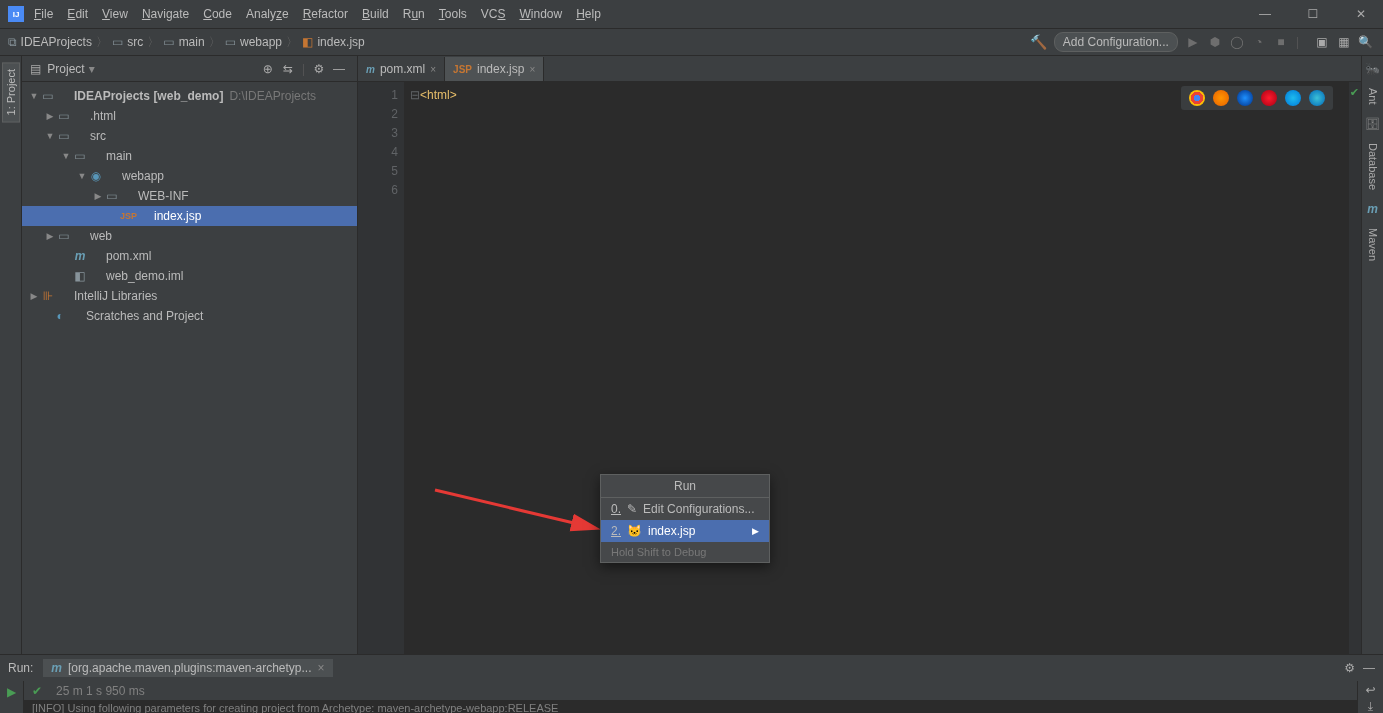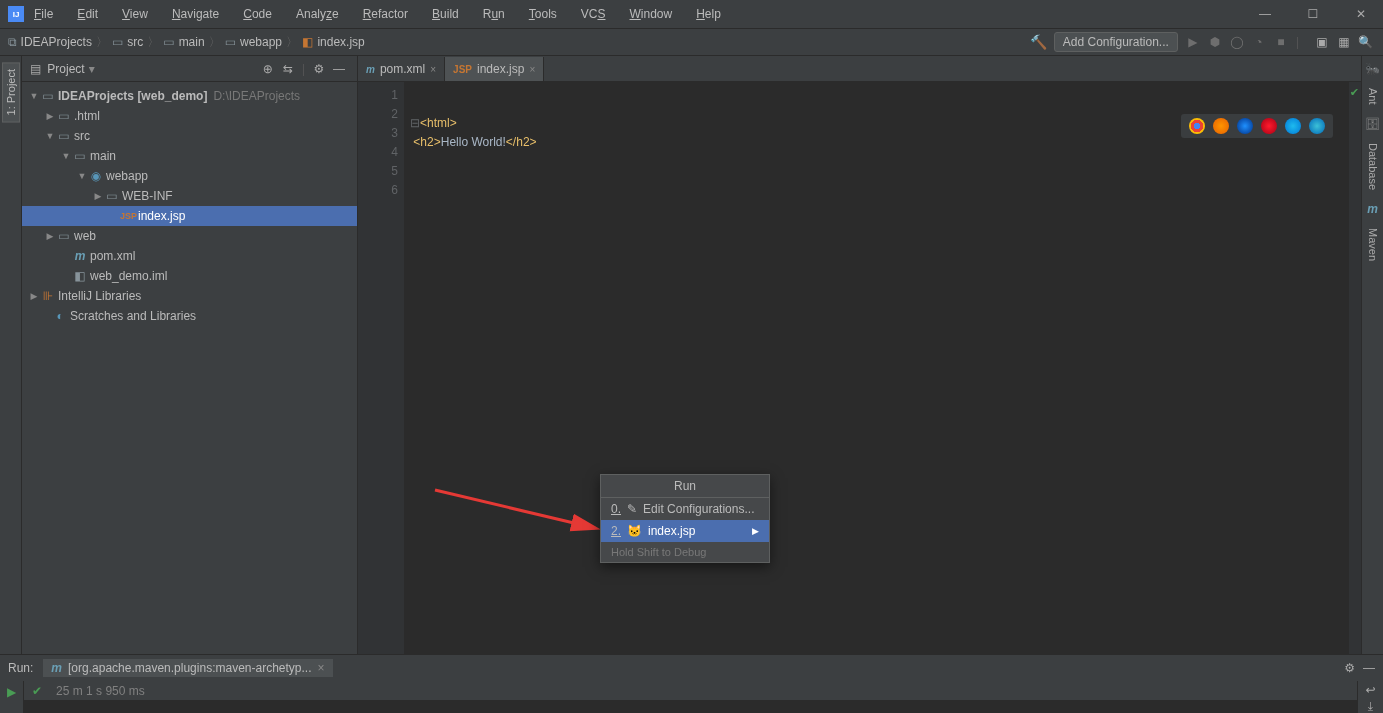--- a/index.html
+++ b/index.html
@@ -1,63 +1,63 @@
 <!DOCTYPE html>
 <html><head>
 <meta charset="utf-8">
 <style>
 * { margin:0; padding:0; box-sizing:border-box; font-family:"Segoe UI",Arial,sans-serif; font-size:12px; user-select:none; }
 body { width:1383px; height:713px; background:#3c3f41; color:#bbb; overflow:hidden; position:relative; }
 .titlebar { height:28px; background:#3c3f41; display:flex; align-items:center; padding:0 8px; }
 .titlebar .logo { width:16px; height:16px; background:#4a8af4; margin-right:10px; display:flex; align-items:center; justify-content:center; color:#fff; font-size:8px; font-weight:bold; }
-.menu { display:flex; gap:24px; }
+.menu { display:flex; gap:14px; }
 .menu span { cursor:pointer; }
 .menu span u { text-decoration:underline; }
 .title-path { margin-left:18px; color:#808080; font-size:12px; }
 .win-controls { margin-left:auto; display:flex; gap:20px; color:#aaa; }
 .win-controls span { width:28px; text-align:center; cursor:pointer; }
 .toolbar { height:28px; background:#3c3f41; border-top:1px solid #2b2b2b; border-bottom:1px solid #2b2b2b; display:flex; align-items:center; padding:0 8px; }
 .breadcrumb { display:flex; align-items:center; gap:4px; color:#bbb; }
 .breadcrumb .sep { color:#666; }
 .breadcrumb .folder-icon { color:#87939a; }
 .toolbar-right { margin-left:auto; display:flex; align-items:center; gap:6px; }
 .hammer { color:#5d9e54; font-size:14px; }
-.config-dd { background:#4c5052; border:1px solid #5e6060; padding:2px 8px; border-radius:3px; color:#bbb; cursor:pointer; min-width:120px; text-align:center; }
+.config-dd { background:#4c5052; border:1px solid #5e6060; padding:2px 8px; border-radius:9px; color:#bbb; cursor:pointer; min-width:120px; text-align:center; }
 .run-icons { display:flex; gap:4px; color:#6e6e6e; }
 .run-icons span { width:18px; text-align:center; }
 .right-icons { display:flex; gap:4px; color:#aaa; margin-left:8px; }
 .right-icons span { width:18px; text-align:center; }
 .main { display:flex; height:598px; position:relative; }
 .left-gutter { width:22px; background:#3c3f41; border-right:1px solid #2b2b2b; display:flex; flex-direction:column; align-items:center; padding-top:6px; }
 .left-gutter .vtab { writing-mode:vertical-rl; transform:rotate(180deg); background:#4c5052; padding:6px 2px; border:1px solid #5e6060; margin-bottom:4px; font-size:11px; }
 .project-panel { width:336px; background:#3c3f41; border-right:1px solid #2b2b2b; display:flex; flex-direction:column; }
 .panel-header { height:26px; display:flex; align-items:center; padding:0 8px; border-bottom:1px solid #2b2b2b; }
 .panel-header .title { font-weight:normal; }
 .panel-header .drop { margin-left:4px; color:#888; }
 .panel-header .spacer { flex:1; }
 .panel-header .icon-btn { width:20px; text-align:center; color:#aaa; cursor:pointer; }
 .tree { padding:4px 0; overflow:auto; flex:1; }
 .tree-item { display:flex; align-items:center; height:20px; padding-left:0; cursor:pointer; white-space:nowrap; }
 .tree-item .tw { width:12px; text-align:center; color:#888; font-size:9px; }
 .tree-item .ic { width:16px; text-align:center; color:#87939a; }
 .tree-item .ic.jsp { color:#c57633; font-size:9px; font-weight:bold; }
-.tree-item .label { margin-left:2px; }
+.tree-item .label { margin-left:18px; }
 .tree-item.selected { background:#4b6eaf; color:#fff; }
 .tree-item .secondary { color:#787878; margin-left:6px; }
 .tree-item .bold { font-weight:bold; }
 .editor-area { flex:1; display:flex; flex-direction:column; background:#2b2b2b; }
 .tabs { height:26px; background:#3c3f41; border-bottom:1px solid #2b2b2b; display:flex; align-items:flex-end; }
 .tab { height:24px; padding:0 8px; display:flex; align-items:center; gap:5px; color:#bbb; border-right:1px solid #2b2b2b; cursor:pointer; }
 .tab.active { background:#4e5254; }
 .tab .close { color:#888; font-size:10px; }
 .tab .fic { font-size:10px; }
 .editor { flex:1; display:flex; background:#2b2b2b; font-family:Consolas,monospace; position:relative; }
 .gutter { width:46px; background:#313335; color:#606366; text-align:right; padding:4px 6px 0 0; font-family:Consolas,monospace; }
 .gutter div { height:19px; line-height:19px; }
-.code { flex:1; padding:4px 0 0 6px; color:#a9b7c6; position:relative;margin-top:28px; }
+.code { flex:1; padding:4px 0 0 6px; color:#a9b7c6; position:relative; }
 .code-line { height:19px; line-height:19px; font-family:Consolas,monospace; white-space:pre; }
 .code-line .fold { color:#606366; }
 .tag { color:#e8bf6a; }
 .text { color:#a9b7c6; }
 .editor-overlay-browsers { position:absolute; top:4px; right:16px; background:rgba(60,63,65,0.9); padding:4px 8px; border-radius:3px; display:flex; gap:8px; align-items:center; }
 .browser-icon { width:16px; height:16px; border-radius:50%; display:inline-block; }
 .editor-status { height:20px; background:#3c3f41; border-top:1px solid #2b2b2b; padding-left:30px; color:#999; display:flex; align-items:center; }
 .editor-right-gutter { width:12px; background:#313335; }
 .check-ok { position:absolute; top:4px; right:2px; color:#499c54; font-size:11px; }
 .right-gutter { width:22px; background:#3c3f41; border-left:1px solid #2b2b2b; display:flex; flex-direction:column; align-items:center; padding-top:6px; gap:6px; }
@@ -219,21 +219,21 @@
         <span class="label">web_demo.iml</span>
       </div>
       <div class="tree-item" style="padding-left:6px">
         <span class="tw">▶</span>
         <span class="ic" style="color:#c57633">⊪</span>
         <span class="label">IntelliJ Libraries</span>
       </div>
       <div class="tree-item" style="padding-left:18px">
         <span class="tw"></span>
         <span class="ic" style="color:#5896b8">◐</span>
-        <span class="label">Scratches and Libraries</span>
+        <span class="label">Scratches and Project</span>
       </div>
     </div>
   </div>
 
   <div class="editor-area">
     <div class="tabs">
       <div class="tab">
         <span class="fic" style="color:#6a9fb5;font-weight:bold;font-style:italic">m</span>
         <span>pom.xml</span>
         <span class="close">×</span>
@@ -248,21 +248,20 @@
       <div class="gutter">
         <div>1</div>
         <div>2</div>
         <div>3</div>
         <div>4</div>
         <div>5</div>
         <div>6</div>
       </div>
       <div class="code">
         <div class="code-line"><span class="fold">⊟</span><span class="tag">&lt;html&gt;</span></div>
-        <div class="code-line"><span class="fold"> </span><span class="tag">&lt;h2&gt;</span><span class="text">Hello World!</span><span class="tag">&lt;/h2&gt;</span></div>
         <div class="code-line"></div>
         <div class="editor-overlay-browsers">
           <span class="browser-icon" style="background:radial-gradient(circle at 50% 50%,#4285f4 30%,#ea4335 30% 55%,#fbbc05 55% 80%,#34a853 80%)"></span>
           <span class="browser-icon" style="background:radial-gradient(circle,#ff9500,#e66000)"></span>
           <span class="browser-icon" style="background:radial-gradient(circle,#1e90ff,#003087)"></span>
           <span class="browser-icon" style="background:radial-gradient(circle,#ff1b2d,#a70014)"></span>
           <span class="browser-icon" style="background:radial-gradient(circle,#1ebbee,#0078d7);border-radius:50%"></span>
           <span class="browser-icon" style="background:radial-gradient(circle,#3cc1d7,#0067b8)"></span>
         </div>
       </div>
@@ -321,18 +320,22 @@
 
 <div class="console">
   <div class="run-bar">
     <span class="play">▶</span>
   </div>
   <div class="console-body">
     <div class="console-status">
       <span class="ok">✔</span>
       <span class="time">25 m 1 s 950 ms</span>
     </div>
+    <div class="console-output">
+      <div>[INFO] Using following parameters for creating project from Archetype: maven-archetype-webapp:RELEASE</div>
+
+    </div>
   </div>
   <div class="console-right">
     <span>↩</span>
     <span>⤓</span>
   </div>
 </div>
 
 </body></html>

